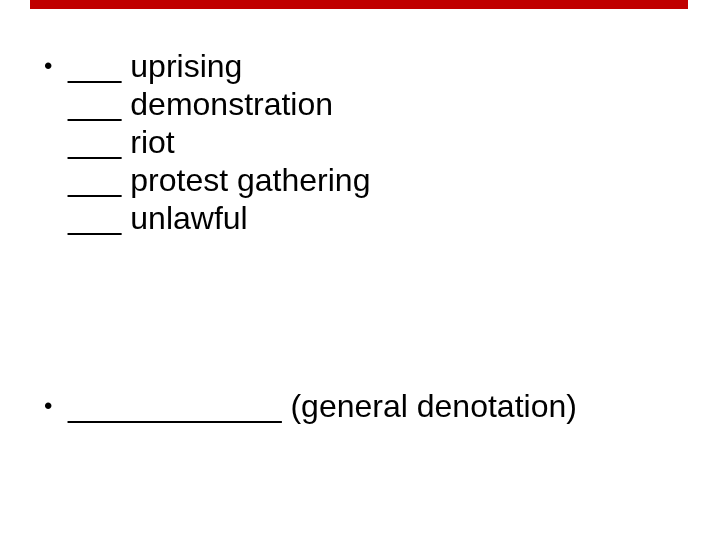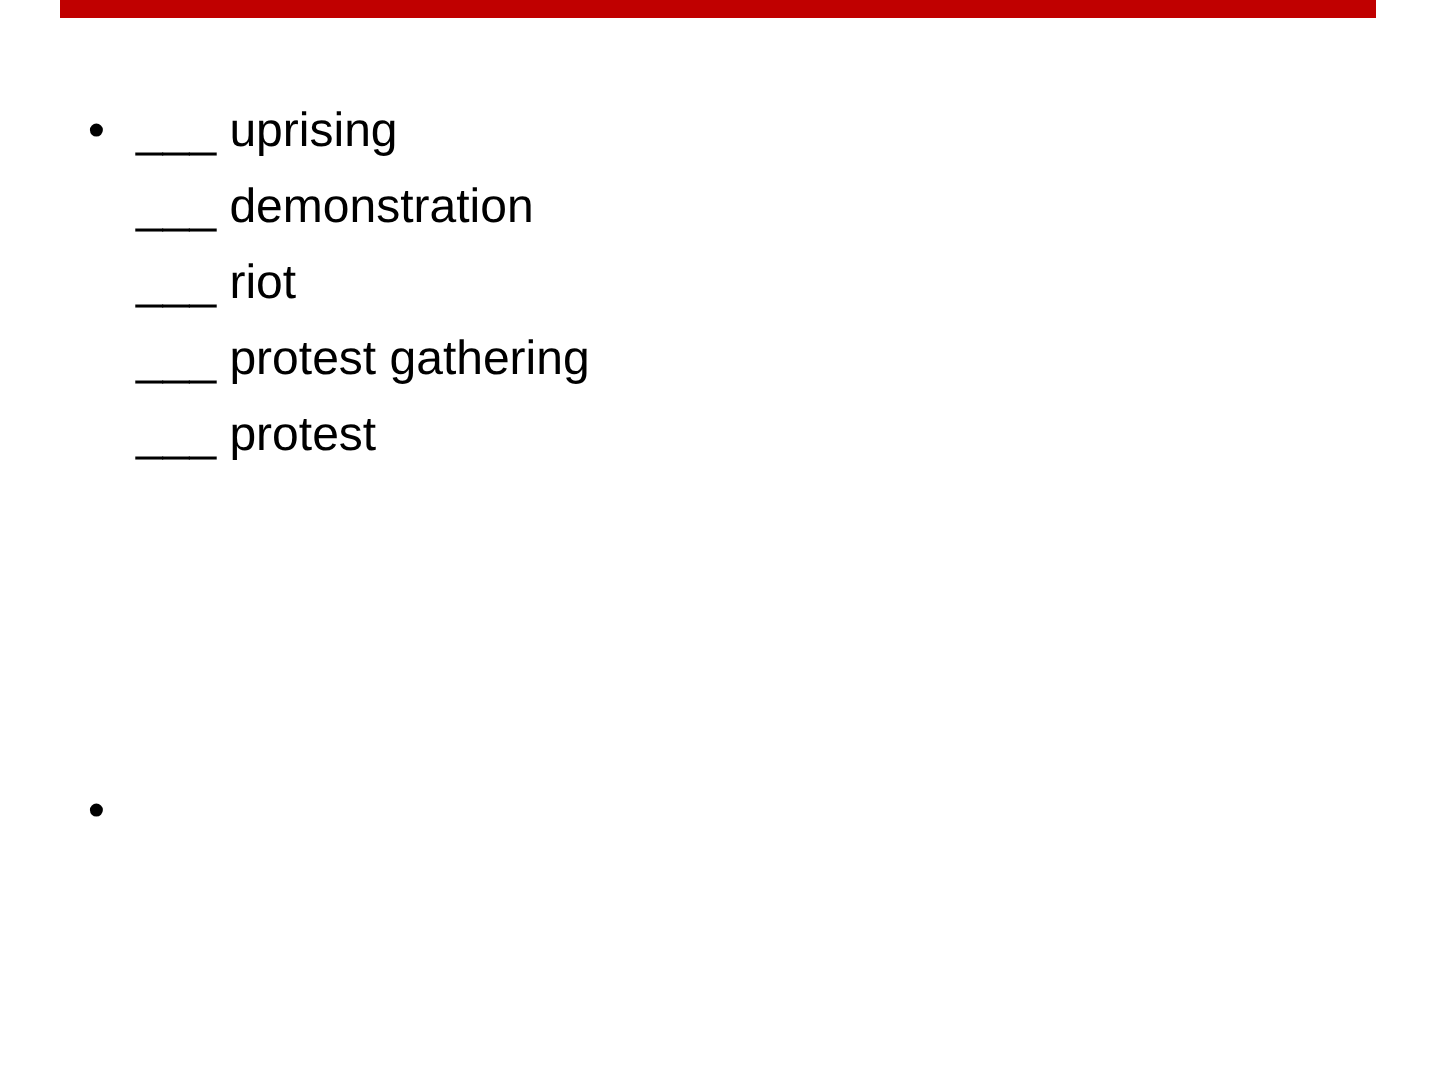--- a/index.html
+++ b/index.html
@@ -33,21 +33,21 @@
     left: 44px;
     font-size: 24px;
     line-height: 38px;
     color: #000000;
   }
   .bullet-marker.m1 { top: 47px; }
   .bullet-marker.m2 { top: 387px; }
   .text-group {
     position: absolute;
     left: 68px;
-    font-size: 24px;
+    font-size: 32px;
     line-height: 38px;
     white-space: nowrap;
     color: #000000;
   }
   .text-group.g1 { top: 47px; }
   .text-group.g2 { top: 387px; }
   .line {
     height: 38px;
   }
 </style>
@@ -58,19 +58,22 @@
 
   <div class="top-accent-bar" data-bind-style="backgroundColor:slide.accent_bar_color" style="background-color: rgb(192, 0, 0);"></div>
 
   <span class="bullet-marker m1" data-bind="slide.bullet_char">•</span>
 
   <div class="text-group g1">
     <div class="line" data-bind="slide.word_list.items.0.text">___ uprising</div>
     <div class="line" data-bind="slide.word_list.items.2.text">___ demonstration</div>
     <div class="line" data-bind="slide.word_list.items.1.text">___ riot</div>
     <div class="line" data-bind="slide.word_list.items.3.text">___ protest gathering</div>
-    <div class="line" data-bind="slide.word_list.items.4.text">___ protest</div>
+    <div class="line" data-bind="slide.word_list.items.4.text">___ unlawful</div>
   </div>
 
   <span class="bullet-marker m2" data-bind="slide.bullet_char">•</span>
 
+  <div class="text-group g2">
+    <div class="line" data-bind="slide.denotation_line.text">____________ (general denotation)</div>
+  </div>
 
 </div>
 
 </body></html>

